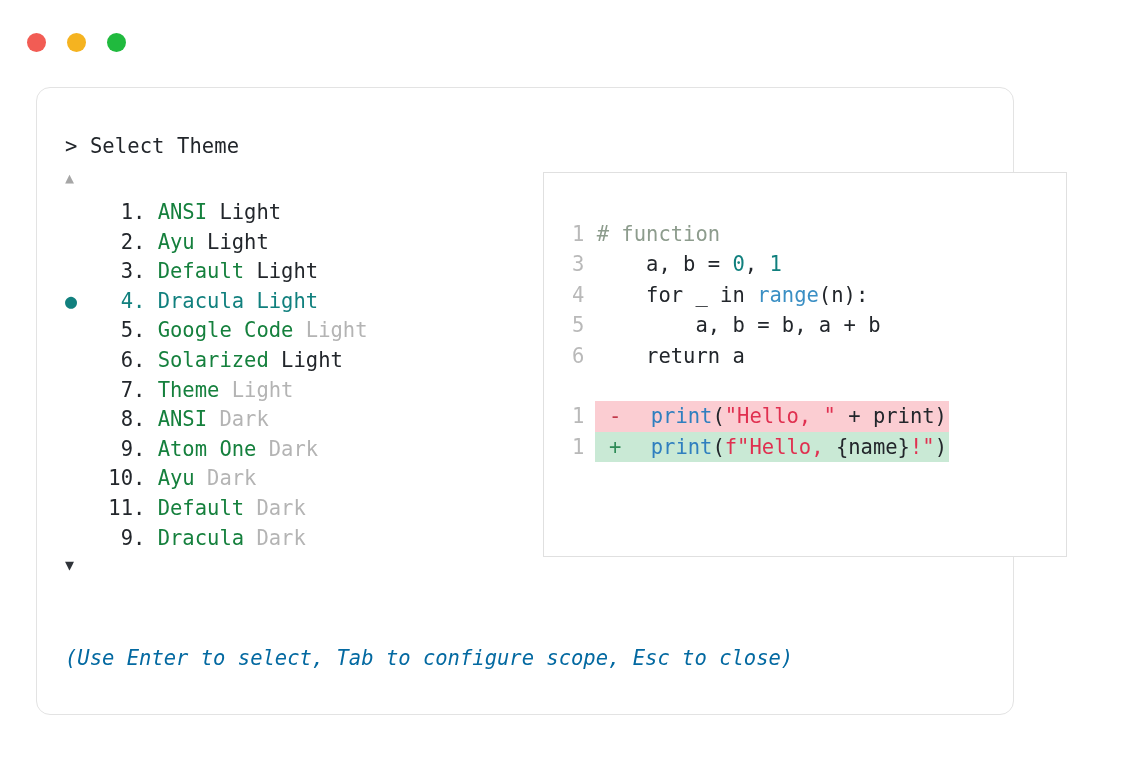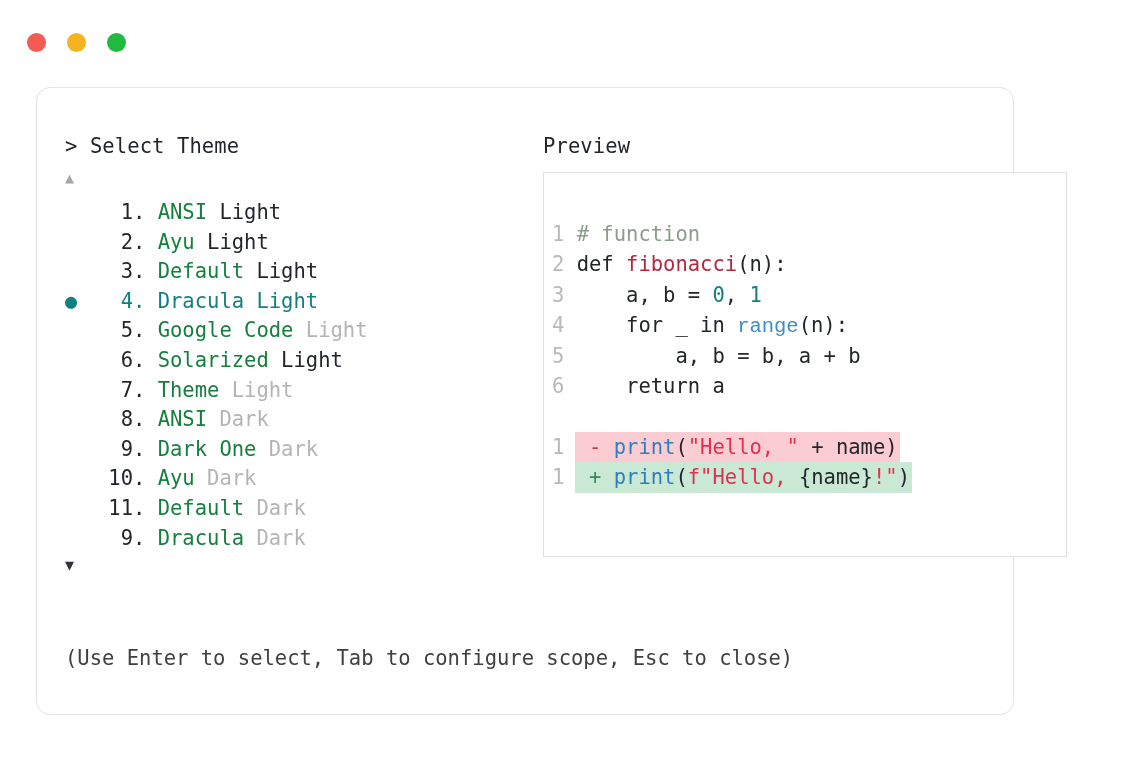--- a/index.html
+++ b/index.html
@@ -73,46 +73,46 @@
   .row.selected .num,
   .row.selected .dotsep,
   .row.selected .name,
   .row.selected .suffix-dim,
   .row.selected .suffix-solid { color: #11807e; }
 
   
   .hint {
     position: absolute; left: 28px; top: 556px;
     font-size: 20.5px; line-height: 28px;
-    color: #404040; white-space: pre;
+    color: #0369a1; white-space: pre; font-style: italic;
   }
 
   
   .preview-box {
     position: absolute; left: 506px; top: 84px;
     width: 524px; height: 385px;
     border: 1.6px solid #e0e0e0;
     background: #ffffff;
   }
   .code {
-    position: absolute; left: 8px; top: 46px;
+    position: absolute; left: 28px; top: 46px;
     font-size: 20.5px;
     line-height: 30.4px;
   }
   .cline { white-space: pre; height: 30.4px; }
   .gutter { color: #b9b9b9; }
   .diff { display: inline-block; padding: 0 2px; margin-left: -2px; }
   .diff-del { background: #fbcdd2; }
   .diff-add { background: #c9e9d5; }
   .tk-cmt { color: #8d9c8d; }
   .tk-kw  { color: #22262b; }
   .tk-fn  { color: #b3293b; }
   .tk-num { color: #11807e; }
-  .tk-bi  { color: #3a8fc4; font-family: Liberation Mono, monospace; }
-  .tk-call{ color: #2f7fbf; }
+  .tk-bi  { color: #3a8fc4; }
+  .tk-call{ color: #2f7fbf; margin-left: 17px; }
   .tk-str { color: #e03050; }
   .tk-plain { color: #22262b; }
   .tk-del-sign { color: #c2384a; }
   .tk-add-sign { color: #2e8b57; }
 </style>
 </head>
 <body>
 
 <div id="root">
 
@@ -130,42 +130,38 @@
         <div class="arrow arrow-up">▲</div>
         <div class="list">
             <div class="row"><span class="bullet"> </span><span class="num">1</span><span class="dotsep">. </span><span class="name">ANSI</span><span class="suffix-solid"> Light</span></div>
             <div class="row"><span class="bullet"> </span><span class="num">2</span><span class="dotsep">. </span><span class="name">Ayu</span><span class="suffix-solid"> Light</span></div>
             <div class="row"><span class="bullet"> </span><span class="num">3</span><span class="dotsep">. </span><span class="name">Default</span><span class="suffix-solid"> Light</span></div>
             <div class="row selected"><span class="bullet">●</span><span class="num">4</span><span class="dotsep">. </span><span class="name">Dracula</span><span class="suffix-solid"> Light</span></div>
             <div class="row"><span class="bullet"> </span><span class="num">5</span><span class="dotsep">. </span><span class="name">Google Code</span><span class="suffix-dim"> Light</span></div>
             <div class="row"><span class="bullet"> </span><span class="num">6</span><span class="dotsep">. </span><span class="name">Solarized</span><span class="suffix-solid"> Light</span></div>
             <div class="row"><span class="bullet"> </span><span class="num">7</span><span class="dotsep">. </span><span class="name">Theme</span><span class="suffix-dim"> Light</span></div>
             <div class="row"><span class="bullet"> </span><span class="num">8</span><span class="dotsep">. </span><span class="name">ANSI</span><span class="suffix-dim"> Dark</span></div>
-            <div class="row"><span class="bullet"> </span><span class="num">9</span><span class="dotsep">. </span><span class="name">Dark One</span><span class="suffix-dim"> Dark</span></div>
+            <div class="row"><span class="bullet"> </span><span class="num">9</span><span class="dotsep">. </span><span class="name">Atom One</span><span class="suffix-dim"> Dark</span></div>
             <div class="row"><span class="bullet"> </span><span class="num">10</span><span class="dotsep">. </span><span class="name">Ayu</span><span class="suffix-dim"> Dark</span></div>
             <div class="row"><span class="bullet"> </span><span class="num">11</span><span class="dotsep">. </span><span class="name">Default</span><span class="suffix-dim"> Dark</span></div>
             <div class="row"><span class="bullet"> </span><span class="num">9</span><span class="dotsep">. </span><span class="name">Dracula</span><span class="suffix-dim"> Dark</span></div>
           </div>
         <div class="arrow arrow-down">▼</div>
       </div>
 
-      <div class="right-col">
-        <div class="hdr">Preview</div>
-      </div>
 
       <div class="preview-box">
         <div class="code">
             <div class="cline"><span class="gutter">1 </span><span class="tk-cmt"># function</span></div>
-            <div class="cline"><span class="gutter">2 </span><span class="tk-kw">def </span><span class="tk-fn">fibonacci</span><span class="tk-plain">(n):</span></div>
             <div class="cline"><span class="gutter">3 </span><span class="tk-plain">    a, b = </span><span class="tk-num">0</span><span class="tk-plain">, </span><span class="tk-num">1</span></div>
             <div class="cline"><span class="gutter">4 </span><span class="tk-plain">    for _ in </span><span class="tk-bi">range</span><span class="tk-plain">(n):</span></div>
             <div class="cline"><span class="gutter">5 </span><span class="tk-plain">        a, b = b, a + b</span></div>
             <div class="cline"><span class="gutter">6 </span><span class="tk-plain">    return a</span></div>
             <div class="cline"><span class="gutter">  </span></div>
-            <div class="cline"><span class="gutter">1 </span><span class="diff diff-del"><span class="tk-del-sign"> - </span><span class="tk-call">print</span><span class="tk-plain">(</span><span class="tk-str">"Hello, "</span><span class="tk-plain"> + name)</span></span></div>
+            <div class="cline"><span class="gutter">1 </span><span class="diff diff-del"><span class="tk-del-sign"> - </span><span class="tk-call">print</span><span class="tk-plain">(</span><span class="tk-str">"Hello, "</span><span class="tk-plain"> + print)</span></span></div>
             <div class="cline"><span class="gutter">1 </span><span class="diff diff-add"><span class="tk-add-sign"> + </span><span class="tk-call">print</span><span class="tk-plain">(</span><span class="tk-str">f"Hello, </span><span class="tk-plain">{name}</span><span class="tk-str">!"</span><span class="tk-plain">)</span></span></div>
           </div>
       </div>
 
       <div class="hint">(Use Enter to select, Tab to configure scope, Esc to close)</div>
     </div>
   </div>
 </div>
 
 </body></html>

